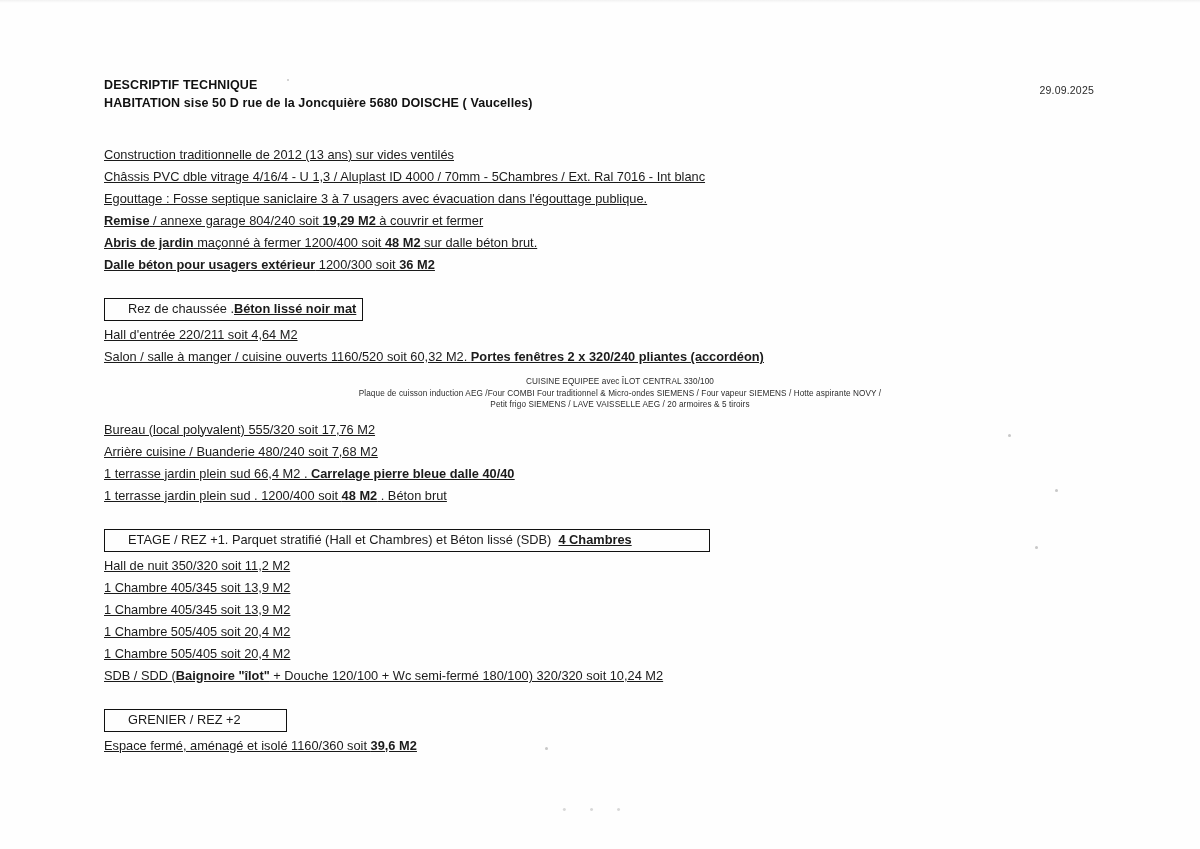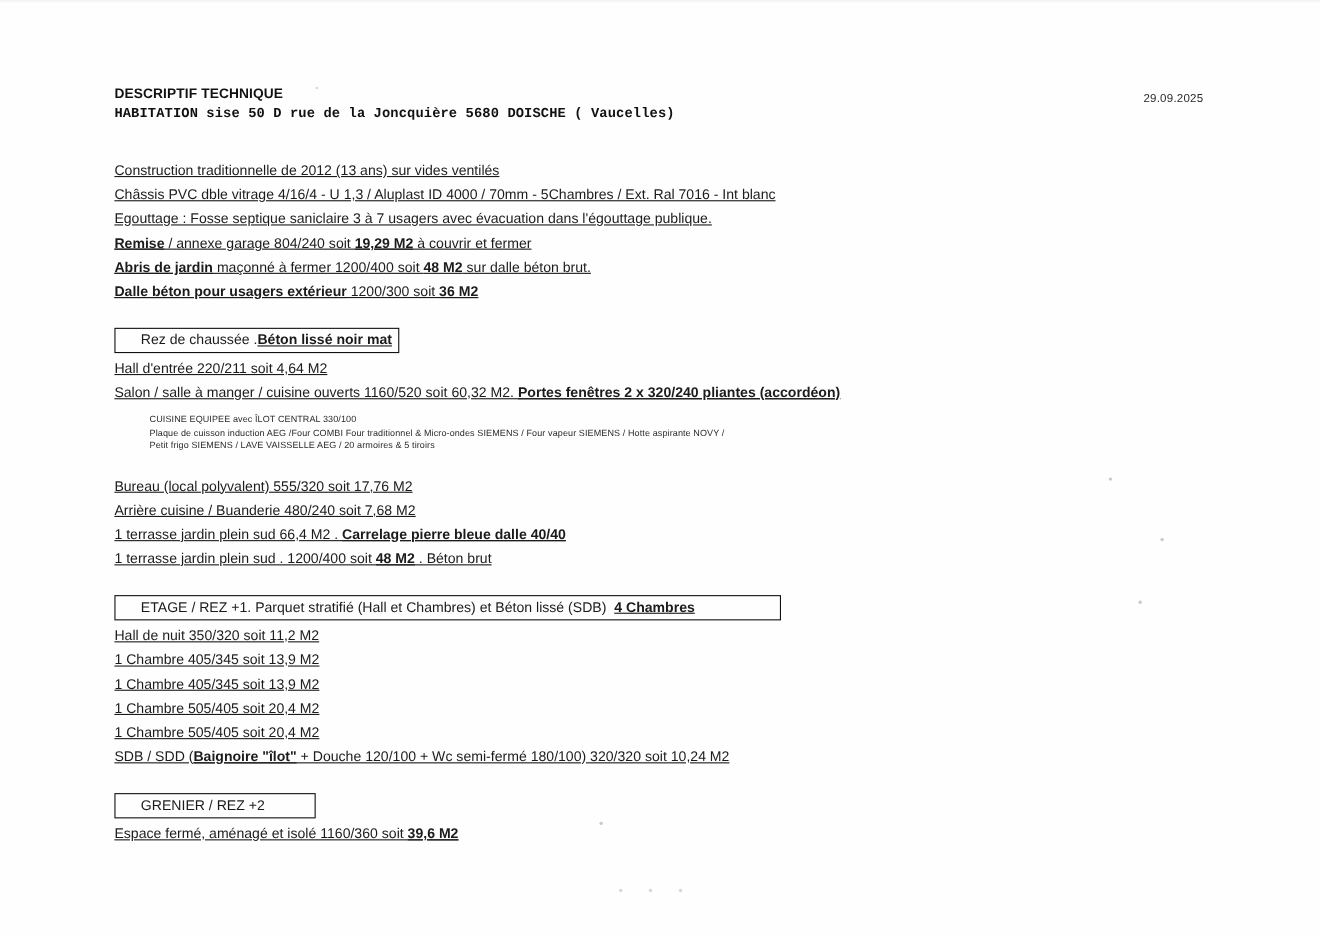--- a/index.html
+++ b/index.html
@@ -44,21 +44,20 @@
   }
   .title-line {
     font-weight: bold;
     font-size: 12.5px;
     letter-spacing: 0.1px;
     margin-bottom: 4px;
     color: #111;
   }
   .title-line.second {
     margin-bottom: 0;
-    font-family: Liberation Mono, monospace;
   }
   .gap-lg { height: 34px; }
   .gap-md { height: 22px; }
 
   .line {
     font-size: 12.8px;
     line-height: 22px;
     color: #1b1b1b;
     white-space: nowrap;
     text-decoration: underline;
@@ -76,22 +75,23 @@
   }
   .box-row {
     margin-bottom: 3px;
   }
   .small-block {
     font-size: 8.2px;
     line-height: 11.5px;
     color: #2b2b2b;
     margin-left: 32px;
     margin-top: 8px;
-    margin-bottom: 20px;
+    margin-bottom: 8px;
     letter-spacing: 0.1px;
+    text-align: center;
   }
 
   .speck {
     position: absolute;
     background: #9a9a9a;
     border-radius: 50%;
     opacity: 0.55;
   }
   .faint-mark {
     position: absolute;

